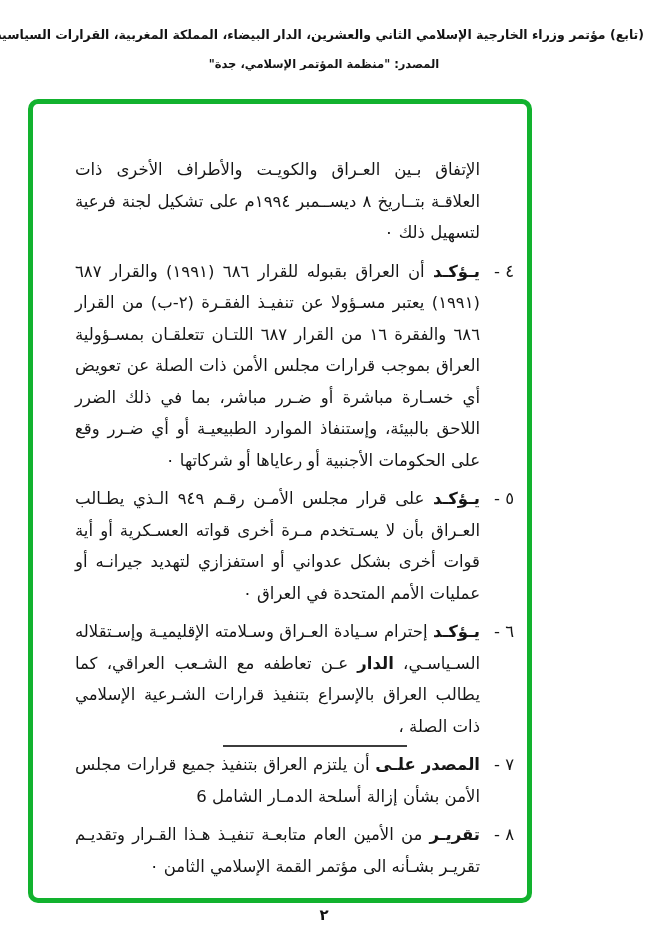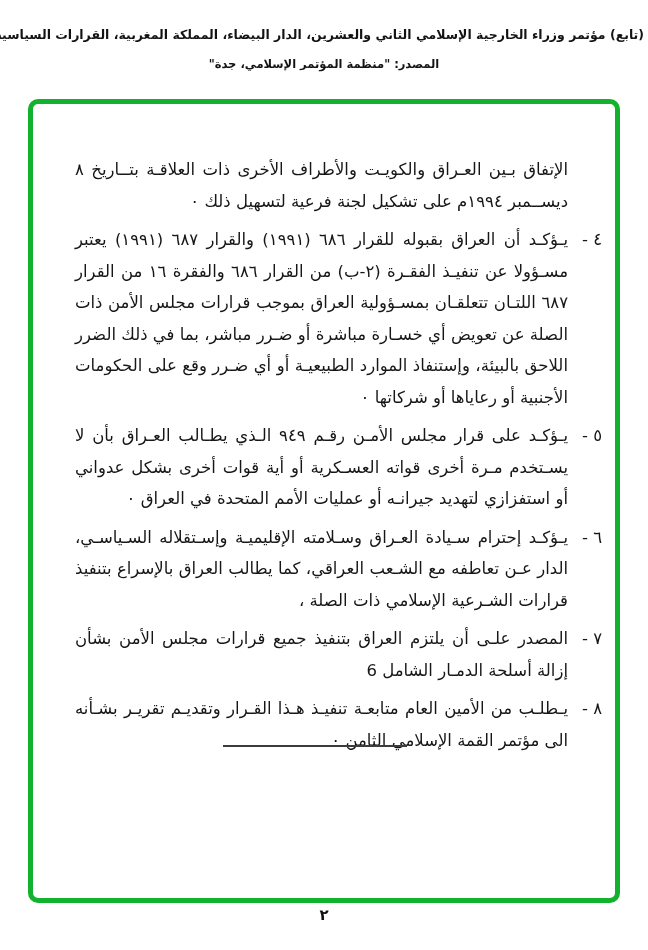--- a/index.html
+++ b/index.html
@@ -18,41 +18,41 @@
     letter-spacing: 0;
     white-space: nowrap;
   }
   .header-source {
     position: absolute; top: 57px; left: 0; right: 0;
     direction: rtl; text-align: center;
     font-size: 11.5px; font-weight: bold; color: #131313;
   }
   .frame {
     position: absolute; left: 28px; top: 99px;
-    width: 592px; height: 804px;
+    width: 504px; height: 804px;
     border: 5px solid #12b22e;
     border-radius: 10px;
     background: #ffffff;
   }
   .content {
     position: absolute; top: 50px; left: 42px; right: 47px;
     direction: rtl;
     text-align: justify;
     font-size: 16.5px;
     line-height: 31.5px;
     color: #161616;
   }
   .para { margin-bottom: 7px; }
   .item { position: relative; margin-bottom: 7px; }
   .item .num {
     position: absolute; top: 0; right: -34px;
     width: 34px; direction: rtl; text-align: right;
     white-space: nowrap;
   }
-  .b { font-weight: normal; }
+  .b { font-weight: bold; }
   .divider {
     position: absolute; left: 223px; top: 745px;
     width: 184px; height: 2px;
     background: #3c3c3c;
   }
   .page-number {
     position: absolute; top: 906px; left: 0; right: 0;
     text-align: center;
     font-size: 15px; font-weight: bold; color: #101010;
   }
@@ -83,21 +83,21 @@
       <span class="b">يـؤكـد</span><span> إحترام سـيادة العـراق وسـلامته الإقليميـة وإسـتقلاله السـياسـي، </span><span class="b">الدار</span><span> عـن تعاطفه مع الشـعب العراقي، كما يطالب العراق بالإسراع بتنفيذ قرارات الشـرعية الإسلامي ذات الصلة ،</span>
     </div>
 
     <div class="item">
       <span class="num">٧ -</span>
       <span class="b">المصدر علـى</span><span> أن يلتزم العراق بتنفيذ جميع قرارات مجلس الأمن بشأن إزالة أسلحة الدمـار الشامل 6</span>
     </div>
 
     <div class="item">
       <span class="num">٨ -</span>
-      <span class="b">يـطلـب</span><span> من الأمين العام متابعـة تنفيـذ هـذا القـرار وتقديـم تقريـر بشـأنه الى مؤتمر القمة الإسلامي الثامن ٠</span>
+      <span class="b">تقريـر</span><span> من الأمين العام متابعـة تنفيـذ هـذا القـرار وتقديـم تقريـر بشـأنه الى مؤتمر القمة الإسلامي الثامن ٠</span>
     </div>
 
   </div>
 </div>
 
 <div class="divider"></div>
 
 <div class="page-number">٢</div>
 
 </body></html>

